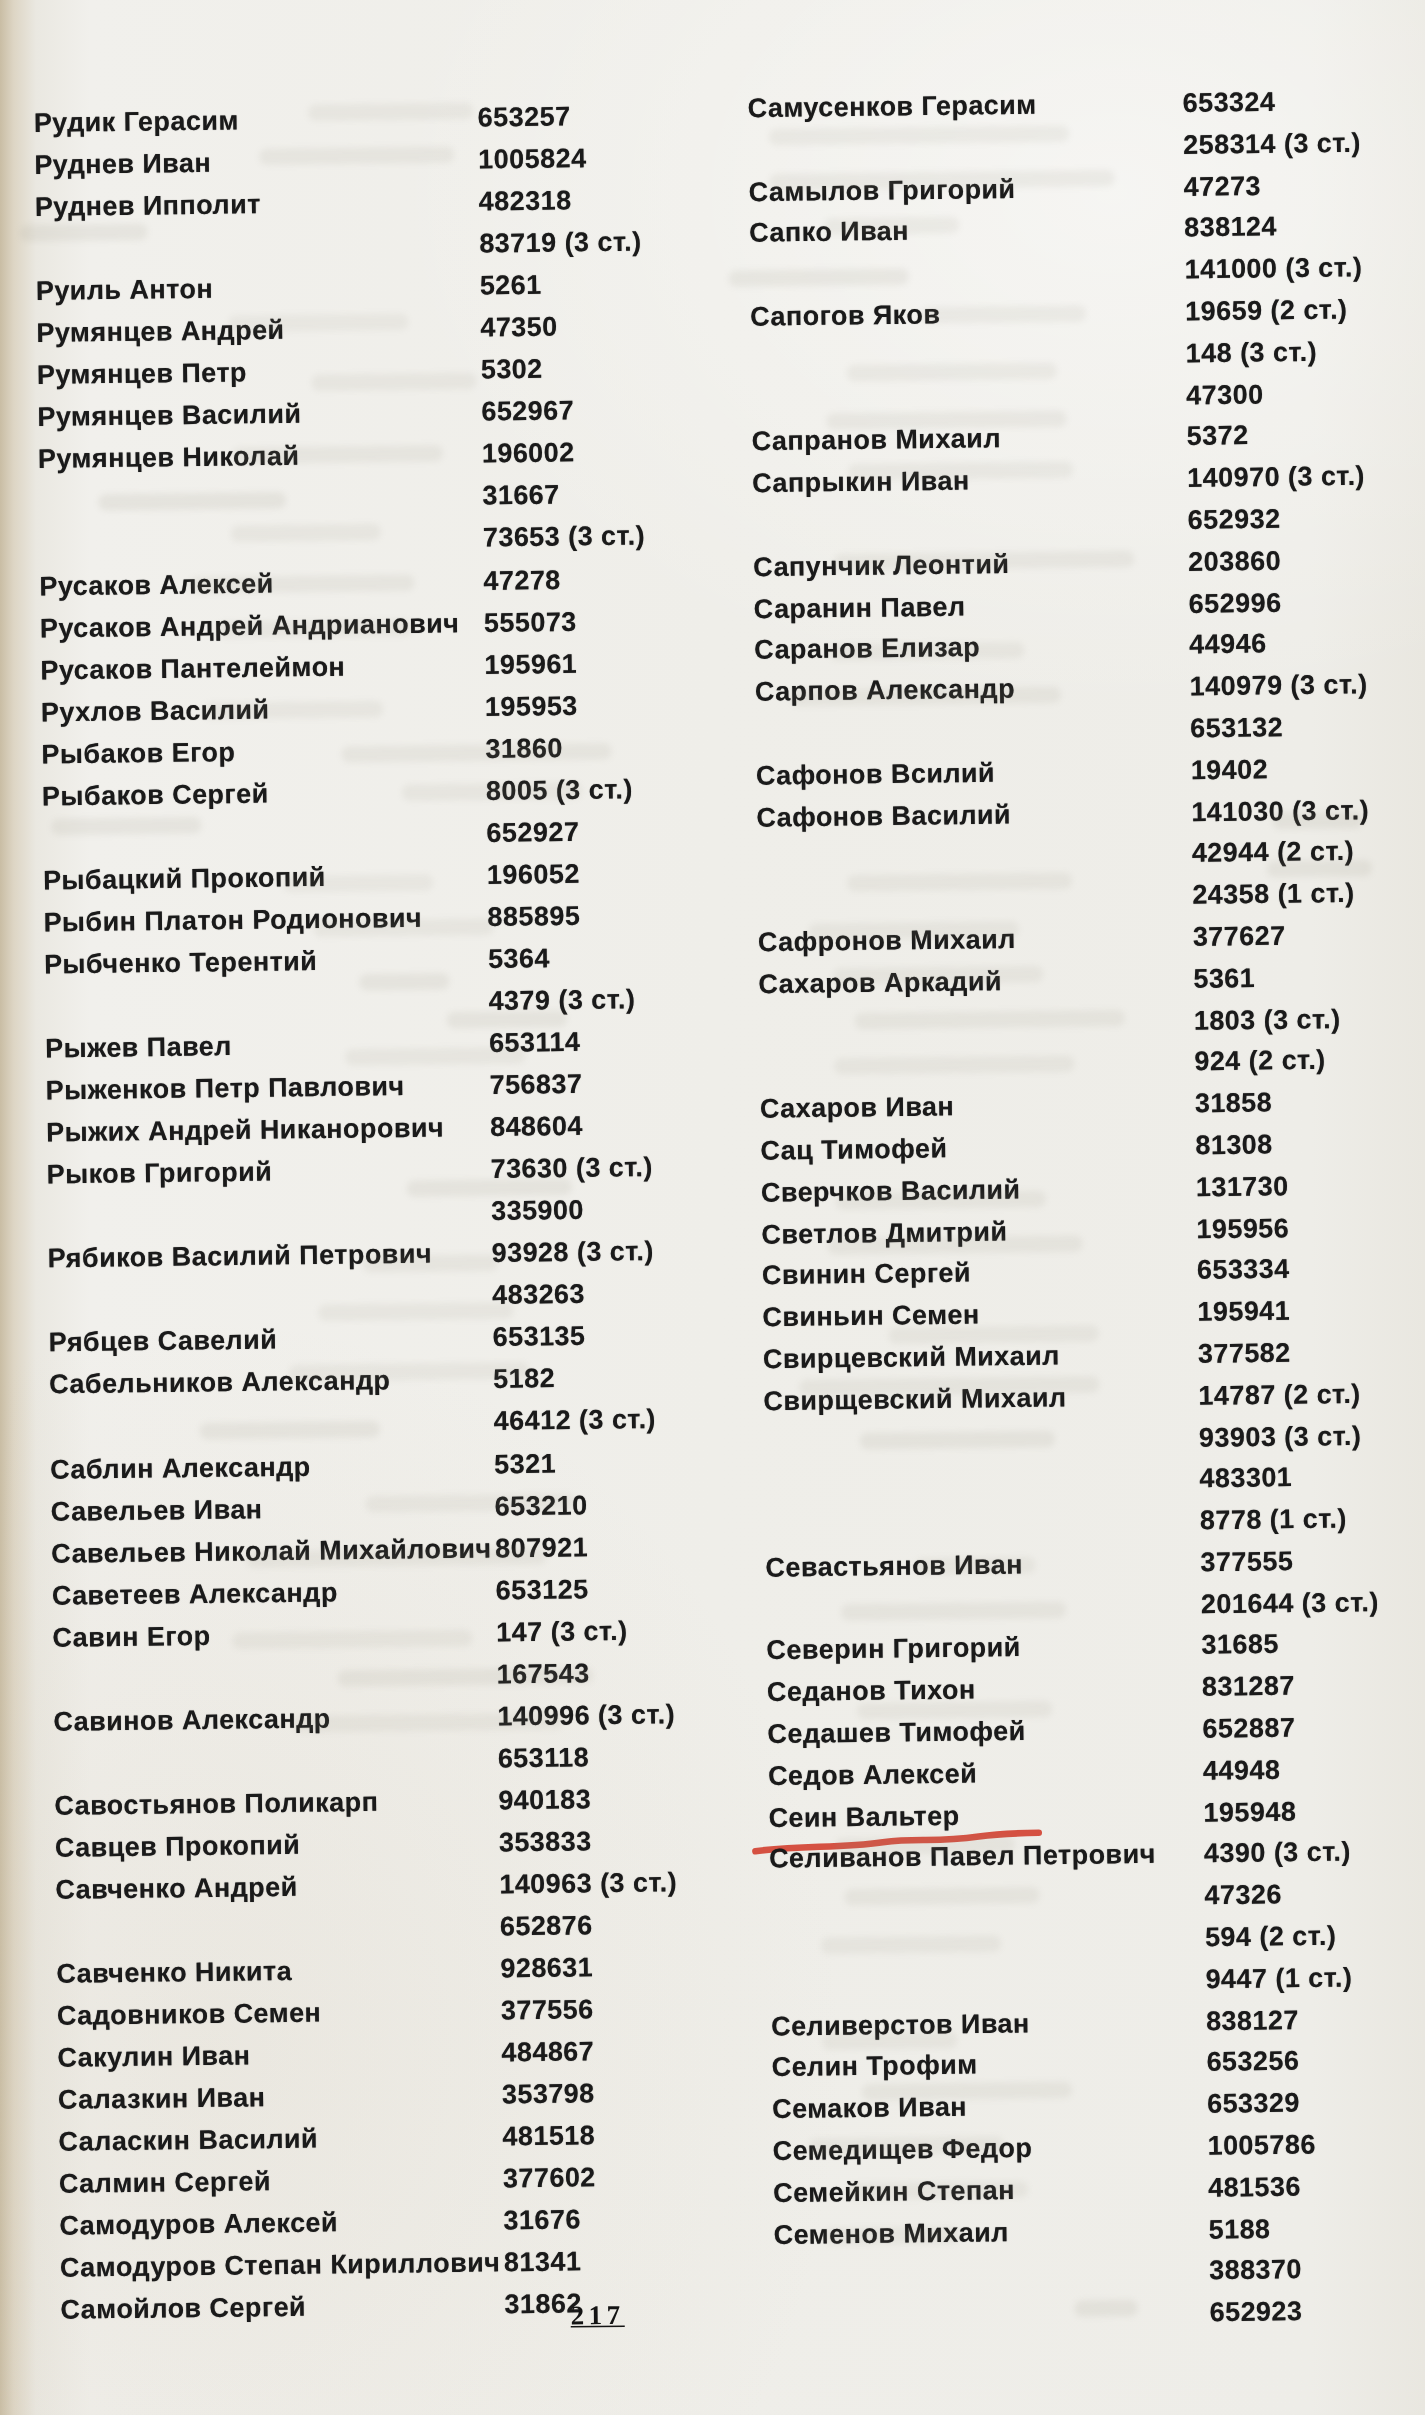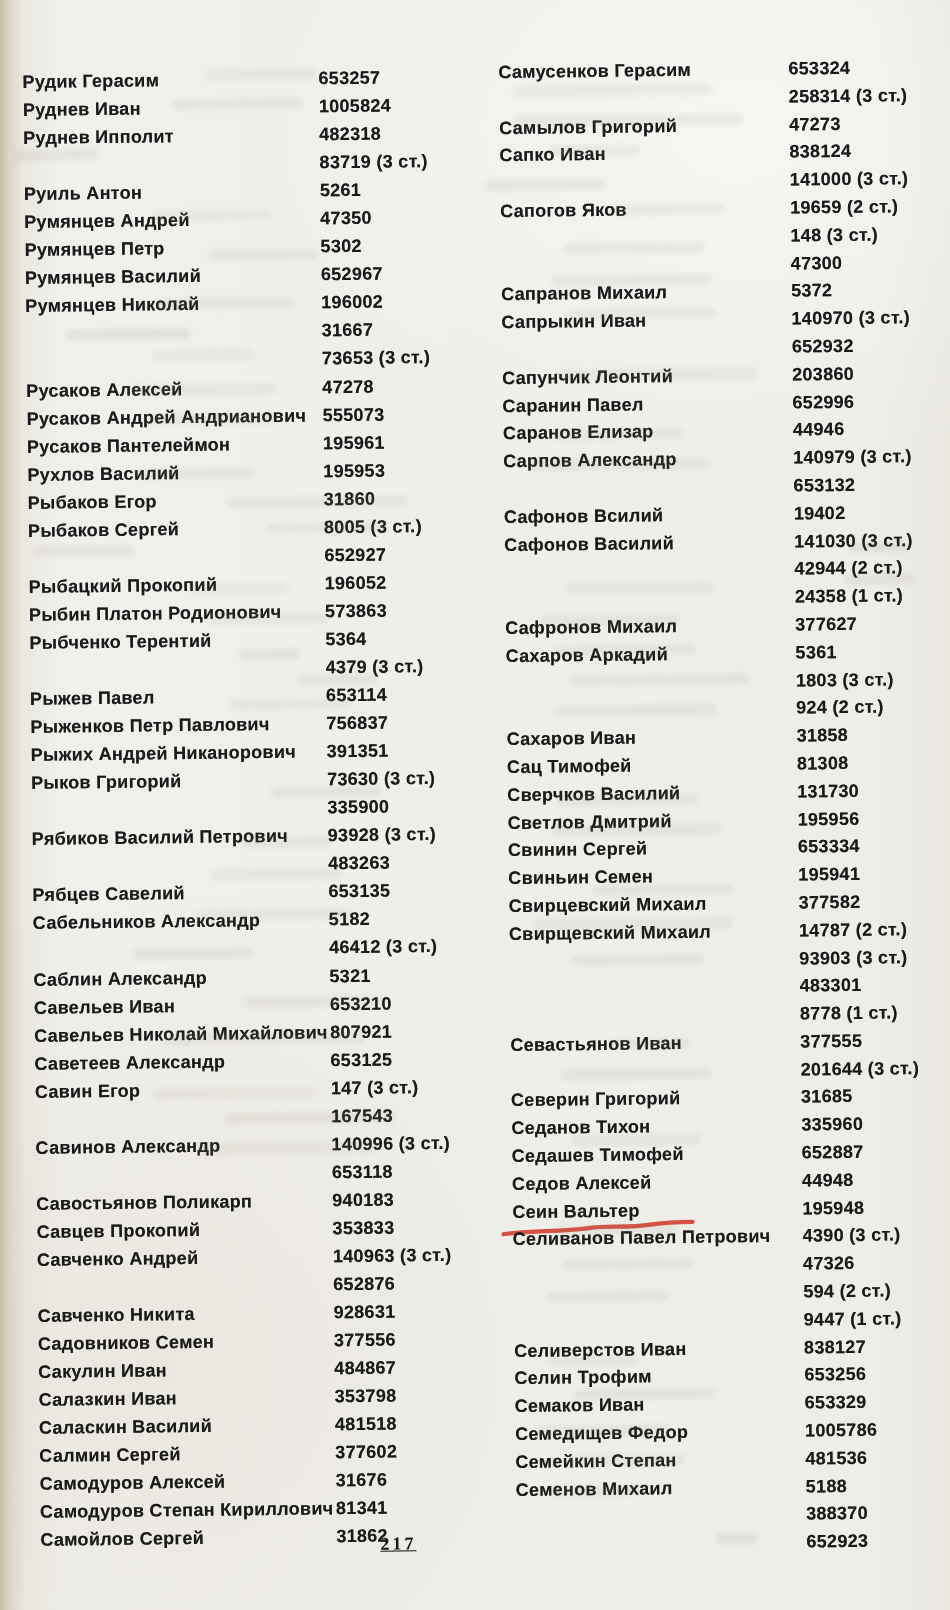--- a/index.html
+++ b/index.html
@@ -124,41 +124,41 @@
         <div class="row" style="height: 28.05px;">
           <span class="nm"></span>
           <span class="no">652927</span>
         </div>
         <div class="row" style="height: 28.05px;">
           <span class="nm">Рыбацкий Прокопий</span>
           <span class="no">196052</span>
         </div>
         <div class="row" style="height: 28.05px;">
           <span class="nm">Рыбин Платон Родионович</span>
-          <span class="no">573863</span>
+          <span class="no">885895</span>
         </div>
         <div class="row" style="height: 28.05px;">
           <span class="nm">Рыбченко Терентий</span>
           <span class="no">5364</span>
         </div>
         <div class="row" style="height: 28.05px;">
           <span class="nm"></span>
           <span class="no">4379 (3 ст.)</span>
         </div>
         <div class="row" style="height: 28.05px;">
           <span class="nm">Рыжев Павел</span>
           <span class="no">653114</span>
         </div>
         <div class="row" style="height: 28.05px;">
           <span class="nm">Рыженков Петр Павлович</span>
           <span class="no">756837</span>
         </div>
         <div class="row" style="height: 28.05px;">
           <span class="nm">Рыжих Андрей Никанорович</span>
-          <span class="no">391351</span>
+          <span class="no">848604</span>
         </div>
         <div class="row" style="height: 28.05px;">
           <span class="nm">Рыков Григорий</span>
           <span class="no">73630 (3 ст.)</span>
         </div>
         <div class="row" style="height: 28.05px;">
           <span class="nm"></span>
           <span class="no">335900</span>
         </div>
         <div class="row" style="height: 28.05px;">
@@ -414,21 +414,21 @@
         <div class="row" style="height: 27.8px;">
           <span class="nm"></span>
           <span class="no">201644 (3 ст.)</span>
         </div>
         <div class="row" style="height: 27.8px;">
           <span class="nm">Северин Григорий</span>
           <span class="no">31685</span>
         </div>
         <div class="row" style="height: 27.8px;">
           <span class="nm">Седанов Тихон</span>
-          <span class="no">335960</span>
+          <span class="no">831287</span>
         </div>
         <div class="row" style="height: 27.8px;">
           <span class="nm">Седашев Тимофей</span>
           <span class="no">652887</span>
         </div>
         <div class="row" style="height: 27.8px;">
           <span class="nm">Седов Алексей</span>
           <span class="no">44948</span>
         </div>
         <div class="row" style="height: 27.8px;">

